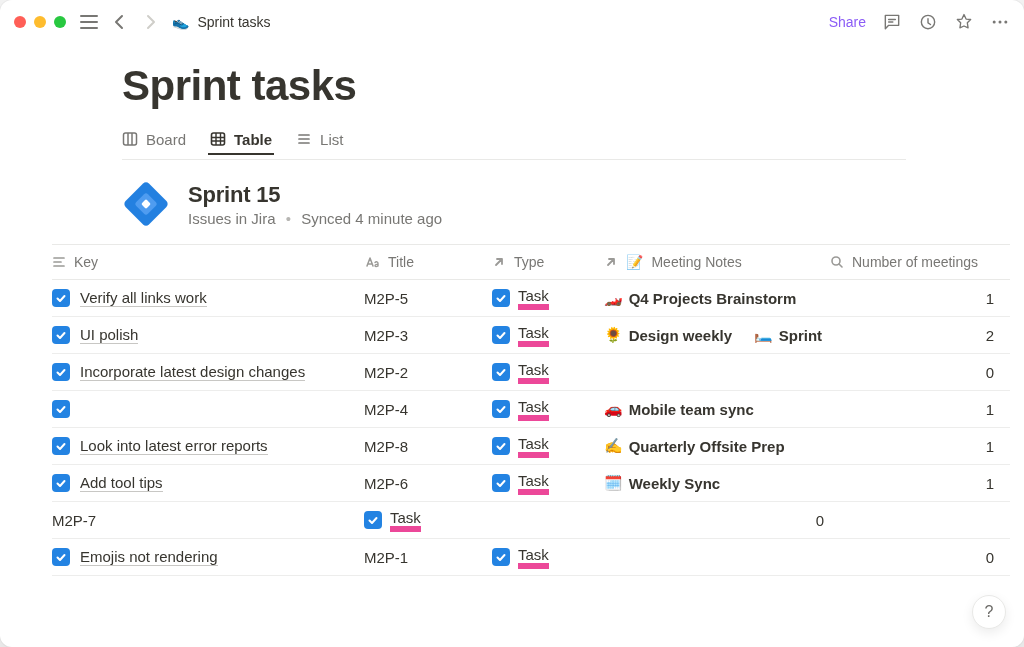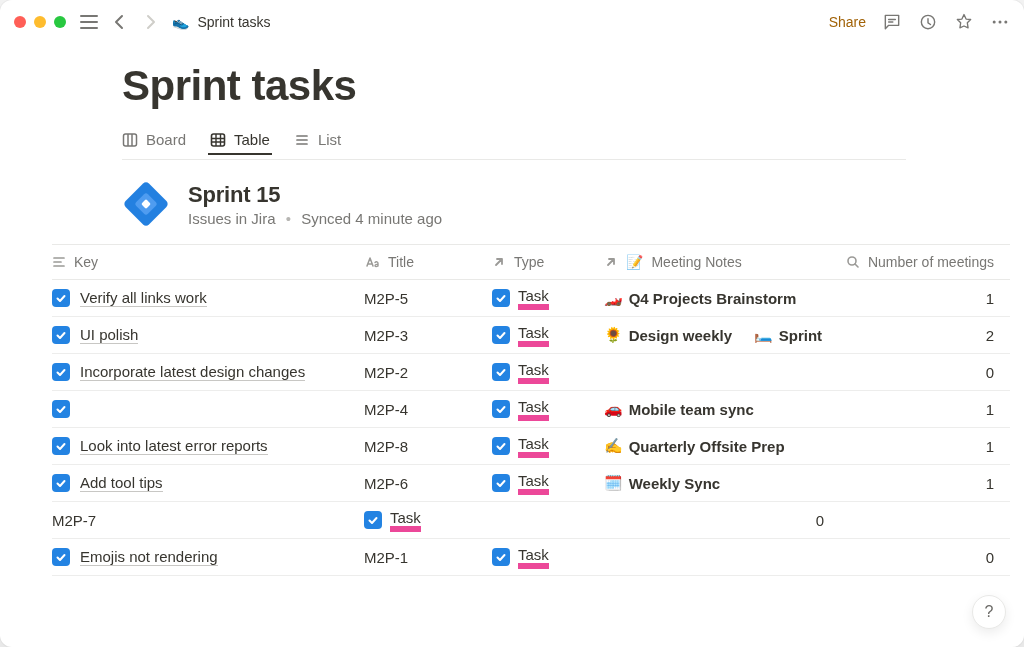--- a/index.html
+++ b/index.html
@@ -38,57 +38,57 @@
   .traffic{display:flex;gap:8px;align-items:center}
   .dot{width:12px;height:12px;border-radius:50%}
   .dot.red{background:#ff5f57}
   .dot.yellow{background:#febc2e}
   .dot.green{background:#28c840}
   .icon-btn{display:inline-flex;align-items:center;justify-content:center;color:var(--muted)}
   .icon-btn svg{display:block}
   .crumb{display:flex;align-items:center;gap:8px;color:var(--text);font-size:14px}
   .crumb .emo{filter:grayscale(.2)}
   .topbar-right{display:flex;align-items:center;gap:16px;color:#6b6a67}
-  .share{font-size:14px;color:#a16207}
+  .share{font-size:14px;color:#8b5cf6}
   
   .content{padding:0 0 0 0}
   .page-title{
     font-size:42px;
     font-weight:800;
     letter-spacing:-.5px;
     margin:18px 0 10px 122px;
   }
   .tabs{
     display:flex;align-items:center;gap:24px;
     margin-left:122px;margin-right:118px;
     border-bottom:1px solid var(--border);
     height:40px;
   }
-  .tab{display:flex;align-items:center;gap:8px;color:var(--muted);font-size:15px;padding:6px 0;position:relative}
+  .tab{display:flex;gap:8px;color:var(--muted);font-size:15px;padding:6px 0;position:relative}
   .tab .ticon{color:var(--muted)}
-  .tab.active{color:var(--text);font-weight:400}
+  .tab.active{color:var(--text);font-weight:700}
   .tab.active::after{content:"";position:absolute;left:-2px;right:-2px;bottom:-1px;height:2px;background:var(--text)}
   .source{
     display:flex;align-items:center;gap:18px;
     margin:20px 1px 16px 122px;
   }
   .source .jira{
     width:48px;height:48px;border-radius:4px;display:flex;align-items:center;justify-content:center;
   }
   .source .jira svg{display:block}
   .source .meta .title{font-size:22px;font-weight:800;letter-spacing:-.2px;margin-bottom:2px}
   .source .meta .sub{font-size:15px;color:var(--muted)}
   .source .meta .sub .dotsep{margin:0 6px;color:#b6b5b2}
   
   .table{margin:0 14px 0 52px}
   .thead,.row{display:grid;grid-template-columns:312px 128px 112px 226px 170px}
   .thead{border-top:1px solid var(--border);border-bottom:1px solid var(--border);height:36px}
   .th{display:flex;align-items:center;gap:8px;color:var(--muted);font-size:14px}
   .th .hicon{color:var(--muted2)}
-  .th-last{justify-content:flex-end;padding-right:6px}
+  .th-last{justify-content:flex-start;padding-right:6px}
   .row{border-bottom:1px solid var(--border2);height:37px;align-items:center}
   .cell{display:flex;align-items:center;gap:10px;font-size:15px;padding-right:0}
   .cell .chk{flex:0 0 auto}
   .title-cell .txt{border-bottom:1px solid #c8c7c4;white-space:nowrap;overflow:hidden;text-overflow:ellipsis;max-width:260px;display:inline-block}
   .key-cell{color:var(--text)}
   .type-cell .type-pill{display:flex;align-items:center;gap:8px}
   .type-cell .type-text{border-bottom:6px solid #ec4899}
   .notes-cell{color:var(--text)}
   .note{display:inline-flex;align-items:center;gap:6px;margin-right:12px}
   .note .ntxt{font-weight:600}

